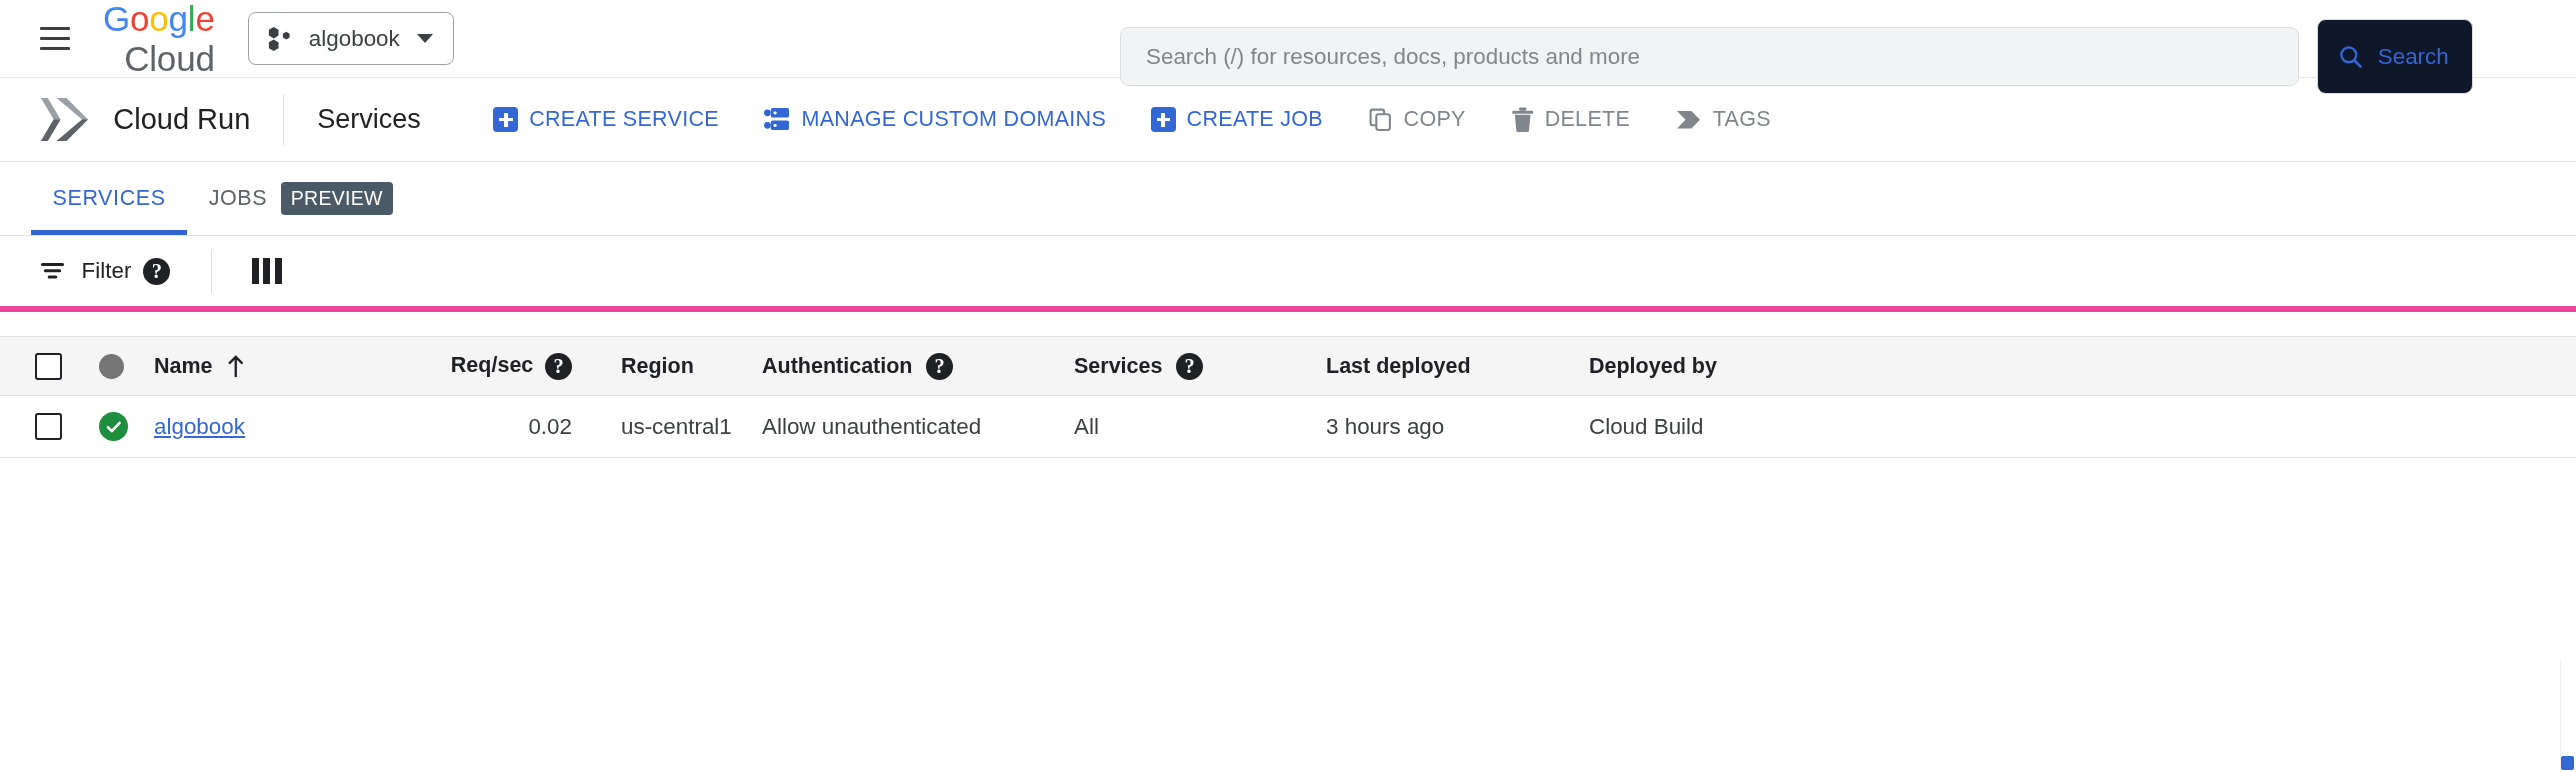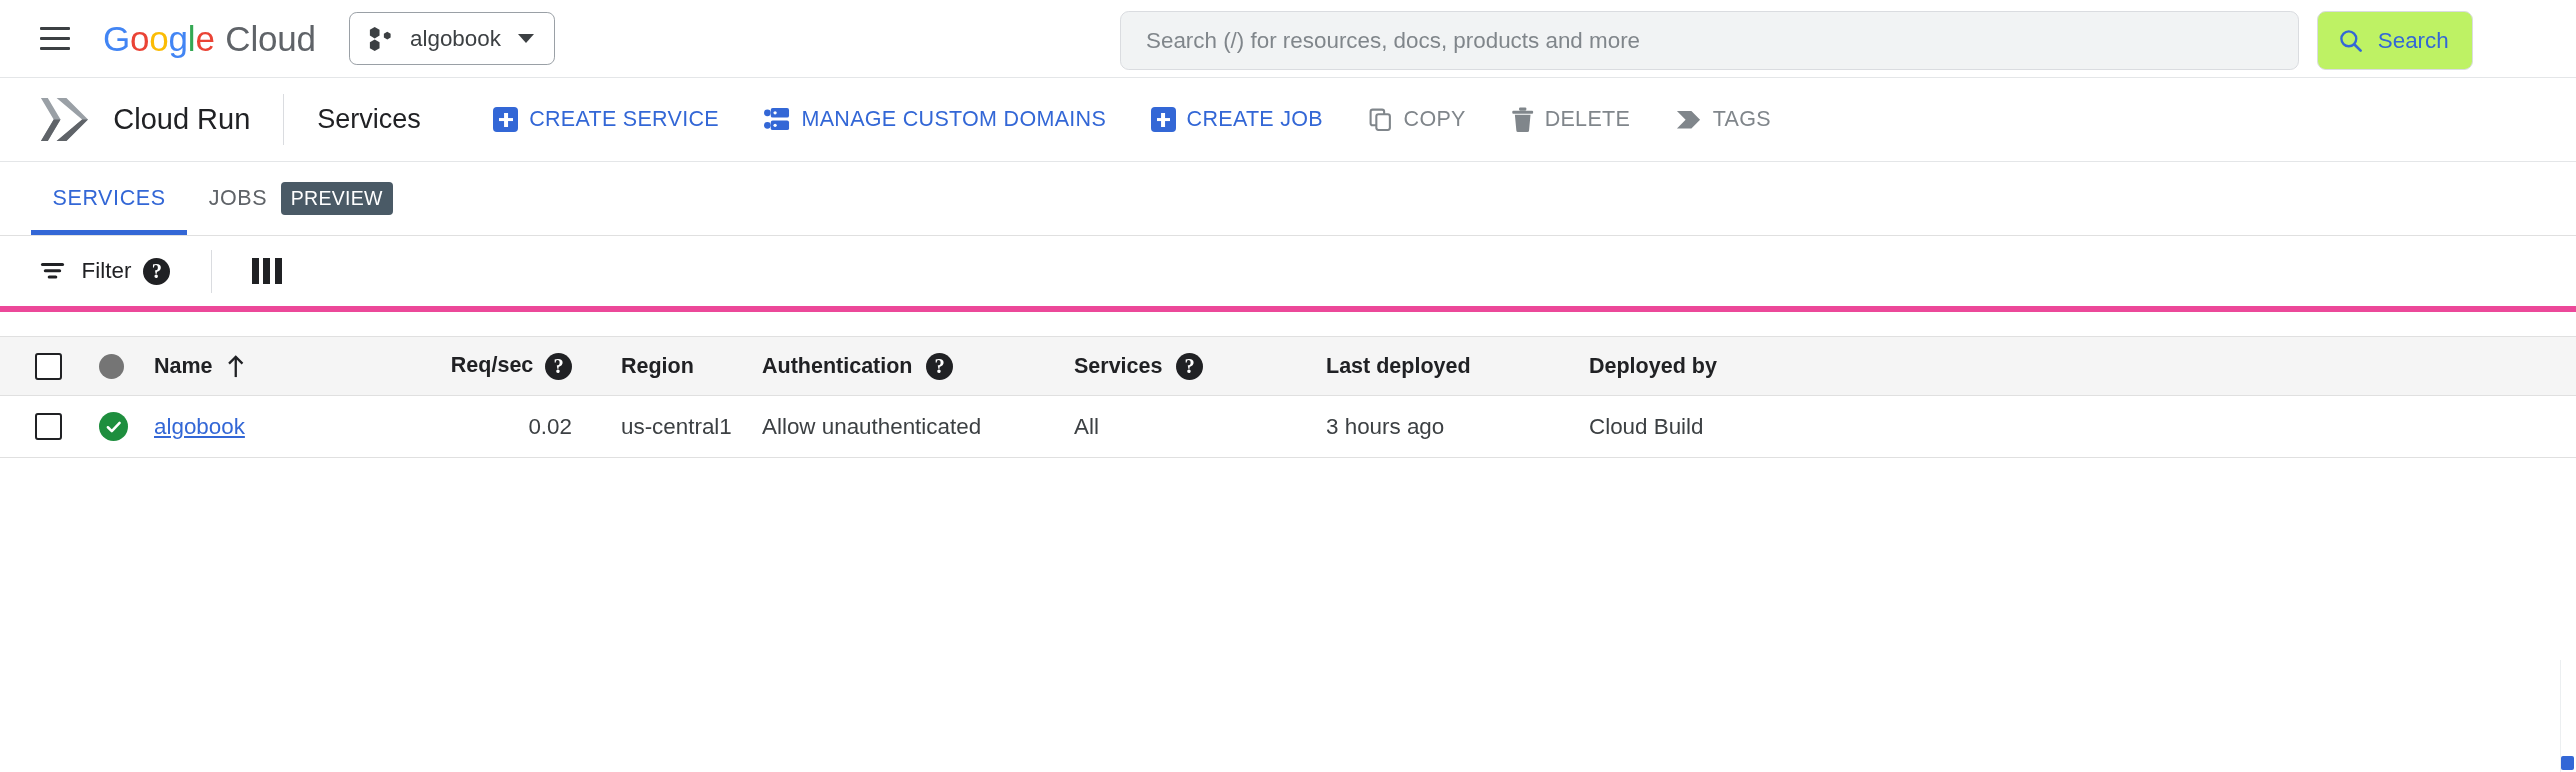--- a/index.html
+++ b/index.html
@@ -38,20 +38,21 @@
     background: #3c4043;
     border-radius: 1px;
   }
   .gc-logo {
     display: flex; align-items: flex-end;
     font-size: 35px;
     letter-spacing: -0.2px;
     margin-right: 33px;
     cursor: pointer;
     white-space: nowrap;
+    flex-direction: column;
   }
   .gc-logo .g1 { color:#4285F4; } .gc-logo .o1 { color:#EA4335; }
   .gc-logo .o2 { color:#FBBC05; } .gc-logo .g2 { color:#4285F4; }
   .gc-logo .l1 { color:#34A853; } .gc-logo .e1 { color:#EA4335; }
   .gc-logo .cloudword { color:#5f6368; margin-left: 10.7px; font-weight:400;}
 
   .project-chip {
     display: flex; align-items: center;
     height: 53px;
     border: 1px solid #9aa0a6;
@@ -71,48 +72,48 @@
     width: 0; height: 0;
     border-left: 8.8px solid transparent;
     border-right: 8.8px solid transparent;
     border-top: 9.8px solid #3c4043;
     margin-left: 2px;
   }
 
   .search-wrap {
     position: absolute;
     left: 1120px;
-    top: 11px;
+    top: 27px;
     display: flex;
     align-items: center;
     height: 59px;
   }
   .search-box {
     width: 1179px; height: 59px;
     background: #f1f3f4;
     border: 1px solid #dadce0;
     border-radius: 8.8px;
     display: flex; align-items: center;
     padding: 0 25px;
     cursor: text;
   }
   .search-box .ph {
     font-size: 22.4px;
     color: #80868b;
     white-space: nowrap;
   }
   .search-btn {
     margin-left: 17.6px;
-    height: 59px;
+    height: 75px;
     display: flex; align-items: center;
     gap: 13.7px;
     padding: 0 23.4px 0 19.5px;
     border: 1px solid #dadce0;
     border-radius: 8.8px;
-    background: #bef264;
+    background: #0f172a;
     cursor: pointer;
     white-space: nowrap;
   }
   .search-btn .lbl { color:#3367d6; font-size: 22.4px; font-weight: 500; }
 
   
   .prodbar {
     height: 84px;
     display: flex;
     align-items: center;

